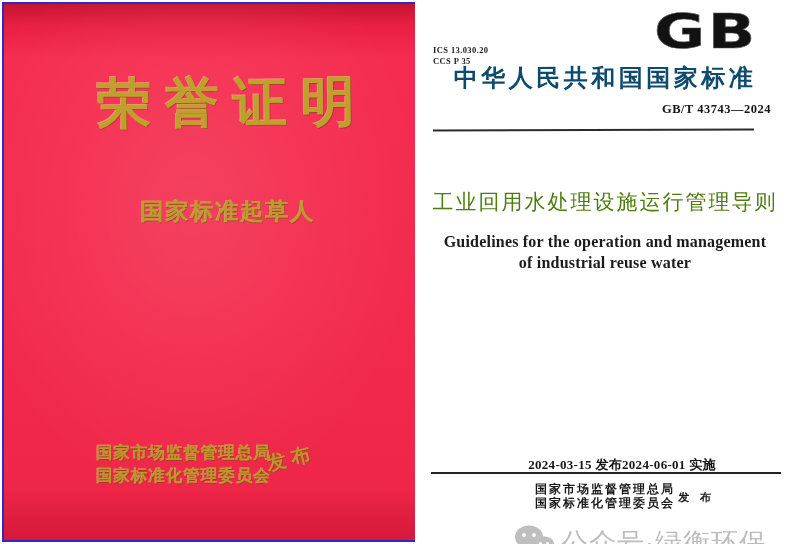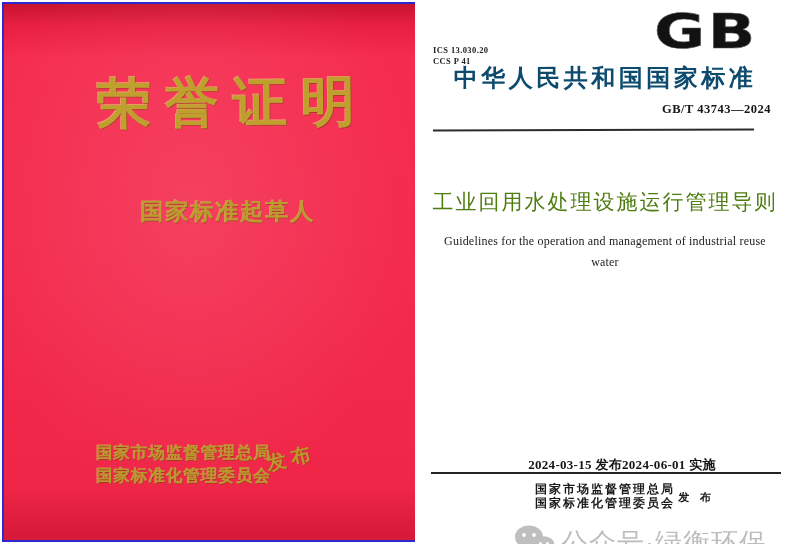--- a/index.html
+++ b/index.html
@@ -70,22 +70,22 @@
     position:absolute;left:18px;top:129px;width:321px;height:2px;background:#2b2b2b;
     transform:rotate(-0.2deg);
   }
   .title-cn{
     position:absolute;left:0;top:188px;width:100%;text-align:center;
     font-family:"Liberation Sans",sans-serif;font-weight:normal;
     font-size:21px;letter-spacing:2px;color:#4d7c0f;white-space:nowrap;
   }
   .title-en{
     position:absolute;left:7%;top:231px;width:86%;text-align:center;
-    font-family:"Liberation Serif",serif;font-weight:normal;
-    font-size:12px;line-height:21px;letter-spacing:0.2px;color:#1b1b1b;
+    font-family:"Liberation Serif",serif;font-weight:bold;
+    font-size:16px;line-height:21px;letter-spacing:0.2px;color:#1b1b1b;
   }
   .dates{
     position:absolute;left:32px;top:456px;width:350px;
     display:flex;justify-content:center;
     font-family:"Liberation Serif",serif;font-weight:bold;
     font-size:13px;color:#161616;letter-spacing:0.3px;
   }
   .rule-bottom{
     position:absolute;left:16px;top:472px;width:350px;height:1.5px;background:#242424;
   }
@@ -123,21 +123,21 @@
       <div>国家市场监督管理总局</div>
       <div>国家标准化管理委员会</div>
     </div>
     <div class="cert-fabu">发布</div>
   </div>
 
   <div class="doc">
 
     <div class="ics-block">
       <div>ICS 13.030.20</div>
-      <div>CCS P 41</div>
+      <div>CCS P 35</div>
     </div>
 
     <div class="gb-logo">
       <svg width="110" height="54" viewBox="0 0 110 54" xmlns="http://www.w3.org/2000/svg" aria-hidden="true">
         <text x="55" y="43" text-anchor="middle" font-family="DejaVu Sans, sans-serif" font-weight="bold" font-size="48" textLength="104" lengthAdjust="spacingAndGlyphs" fill="#121212" stroke="#ffffff" stroke-width="1.4" paint-order="stroke" style="letter-spacing:2px;">GB</text>
         <text x="55" y="43" text-anchor="middle" font-family="DejaVu Sans, sans-serif" font-weight="bold" font-size="48" textLength="104" lengthAdjust="spacingAndGlyphs" fill="none" stroke="#5a5a5a" stroke-width="0.6" style="letter-spacing:2px;">GB</text>
       </svg>
     </div>
 
     <div class="std-header">中华人民共和国国家标准</div>

